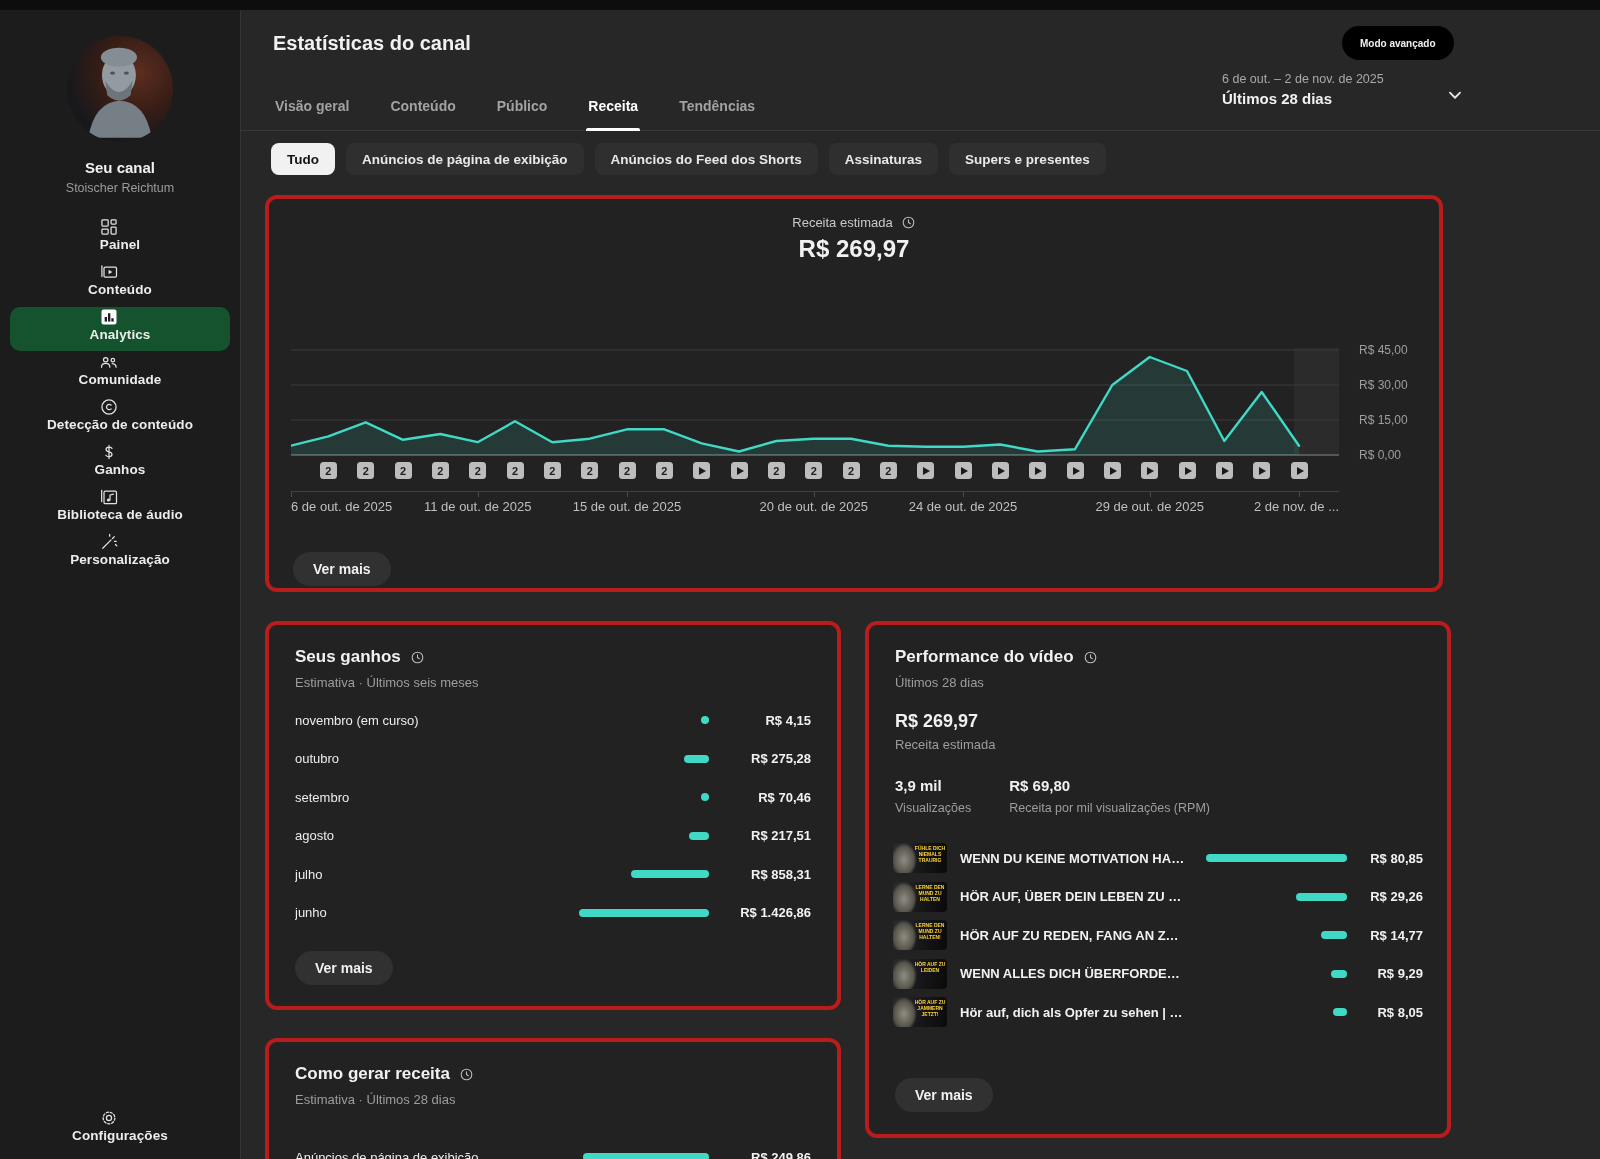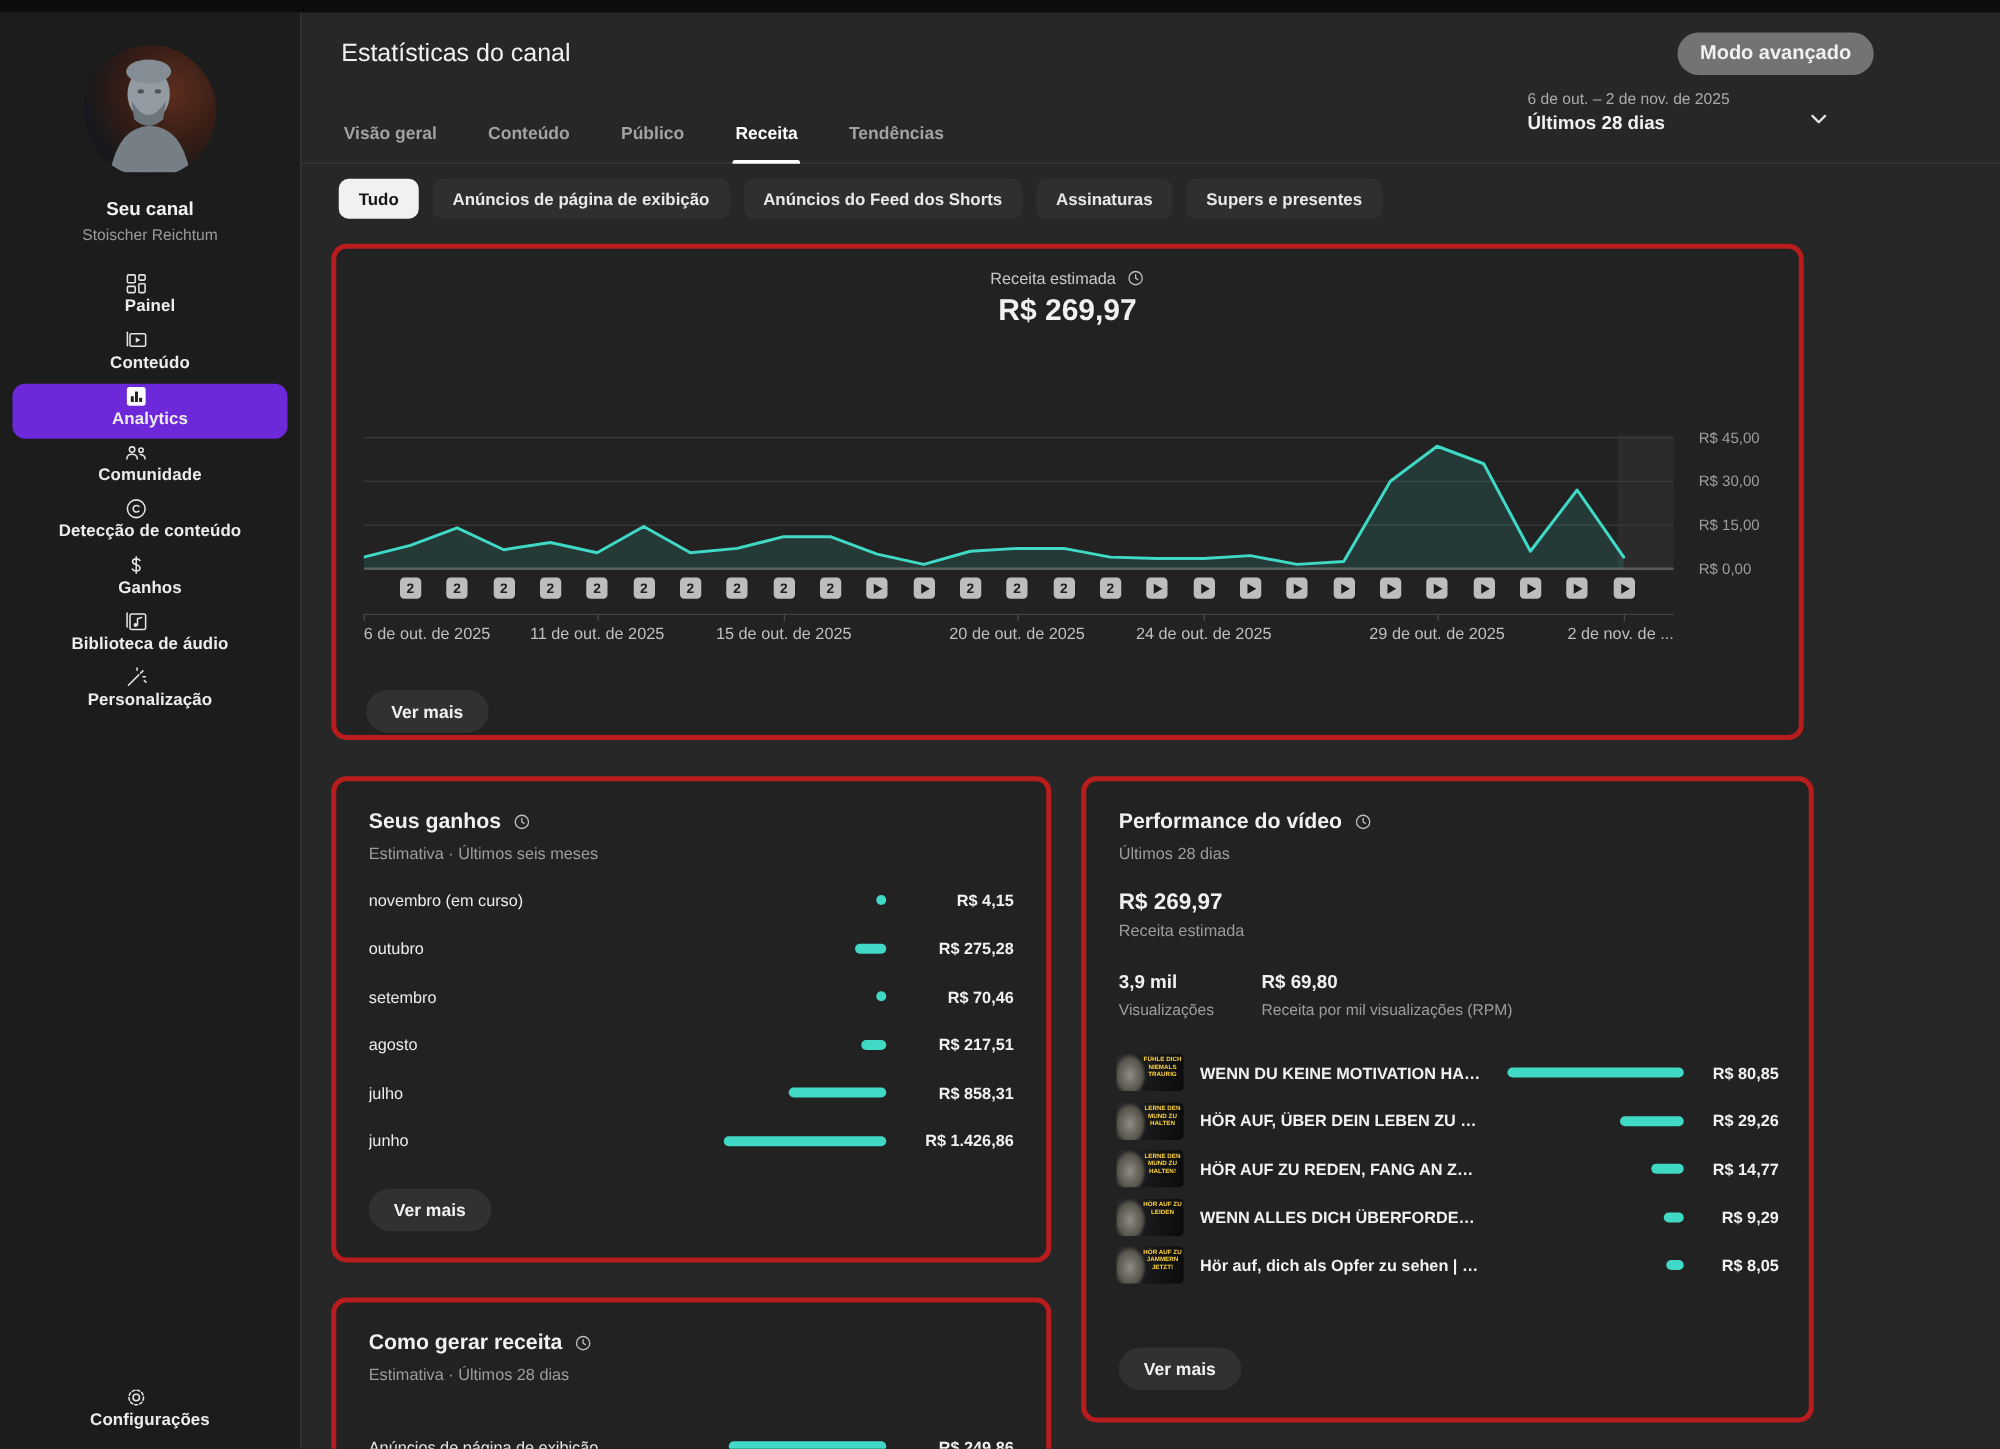--- a/index.html
+++ b/index.html
@@ -15,30 +15,30 @@
   .sidebar{position:absolute;left:0;top:10px;width:240px;bottom:0;background:#1c1c1c;border-right:1px solid #353535;}
   .avatar-ring{width:106px;height:106px;border-radius:50%;padding:4px;margin:22px auto 0;
     background:linear-gradient(135deg,#f6d57c 0%,#b97f16 40%,#f2c95c 65%,#femm 0%,#8a5c10 100%);}
   .avatar{width:106px;height:106px;border-radius:50%;overflow:hidden;position:relative;
     background:radial-gradient(circle at 68% 35%, #5d2d1f 0%, #361d15 40%, #17181c 72%);}
   .avatar svg{position:absolute;left:0;top:0;width:100%;height:100%;}
   .ch-name{text-align:center;font-size:15px;font-weight:bold;margin-top:13px;}
   .ch-sub{text-align:center;font-size:12.5px;color:#9b9b9b;margin-top:5px;}
   nav{display:block;margin-top:22px;}
   .side-item{display:flex;align-items:center;height:44px;margin:1px 10px;padding:0 12px;border-radius:10px;cursor:pointer;color:#ececec;flex-direction:column;}
-  .side-item.active{background:#6d28d9;}
+  .side-item.active{background:#14532d;}
   .side-item .icon{width:20px;height:20px;margin-right:22px;display:flex;align-items:center;justify-content:center;color:#e3e3e3;}
   .side-item .icon svg{width:20px;height:20px;fill:none;stroke:currentColor;stroke-width:1.5;stroke-linecap:round;stroke-linejoin:round;}
   .side-label{font-size:13.5px;font-weight:bold;letter-spacing:.1px;}
   .side-settings{position:absolute;left:10px;right:10px;bottom:6px;}
 
   
-  .page-title{position:absolute;left:273px;top:32px;font-size:20px;font-weight:normal;margin:0;}
+  .page-title{position:absolute;left:273px;top:32px;font-size:20px;font-weight:bold;margin:0;}
   .adv-btn{position:absolute;left:1342px;top:26px;height:34px;padding:0 18px;border:none;border-radius:18px;
-    background:#737373;color:#f1f1f1;font-size:16px;font-weight:bold;font-family:inherit;cursor:pointer;}
+    background:#000000;color:#f1f1f1;font-size:10px;font-weight:bold;font-family:inherit;cursor:pointer;}
   .date-select{position:absolute;left:1222px;top:72px;width:240px;cursor:pointer;}
   .date-range{font-size:12.5px;color:#aaaaaa;}
   .date-preset{font-size:15px;font-weight:bold;margin-top:4px;}
   .date-chevron{position:absolute;left:1444px;top:84px;width:22px;height:22px;color:#e6e6e6;}
   .date-chevron svg{width:22px;height:22px;fill:none;stroke:currentColor;stroke-width:2;stroke-linecap:round;stroke-linejoin:round;}
 
   
   .tabs{position:absolute;left:241px;top:90px;right:0;height:40px;padding-left:32px;border-bottom:1px solid #383838;display:flex;}
   .tab{position:relative;margin-right:37px;padding:8px 2px 0;font-size:14px;font-weight:bold;color:#a2a2a2;cursor:pointer;}
   .tab.active{color:#fff;}

